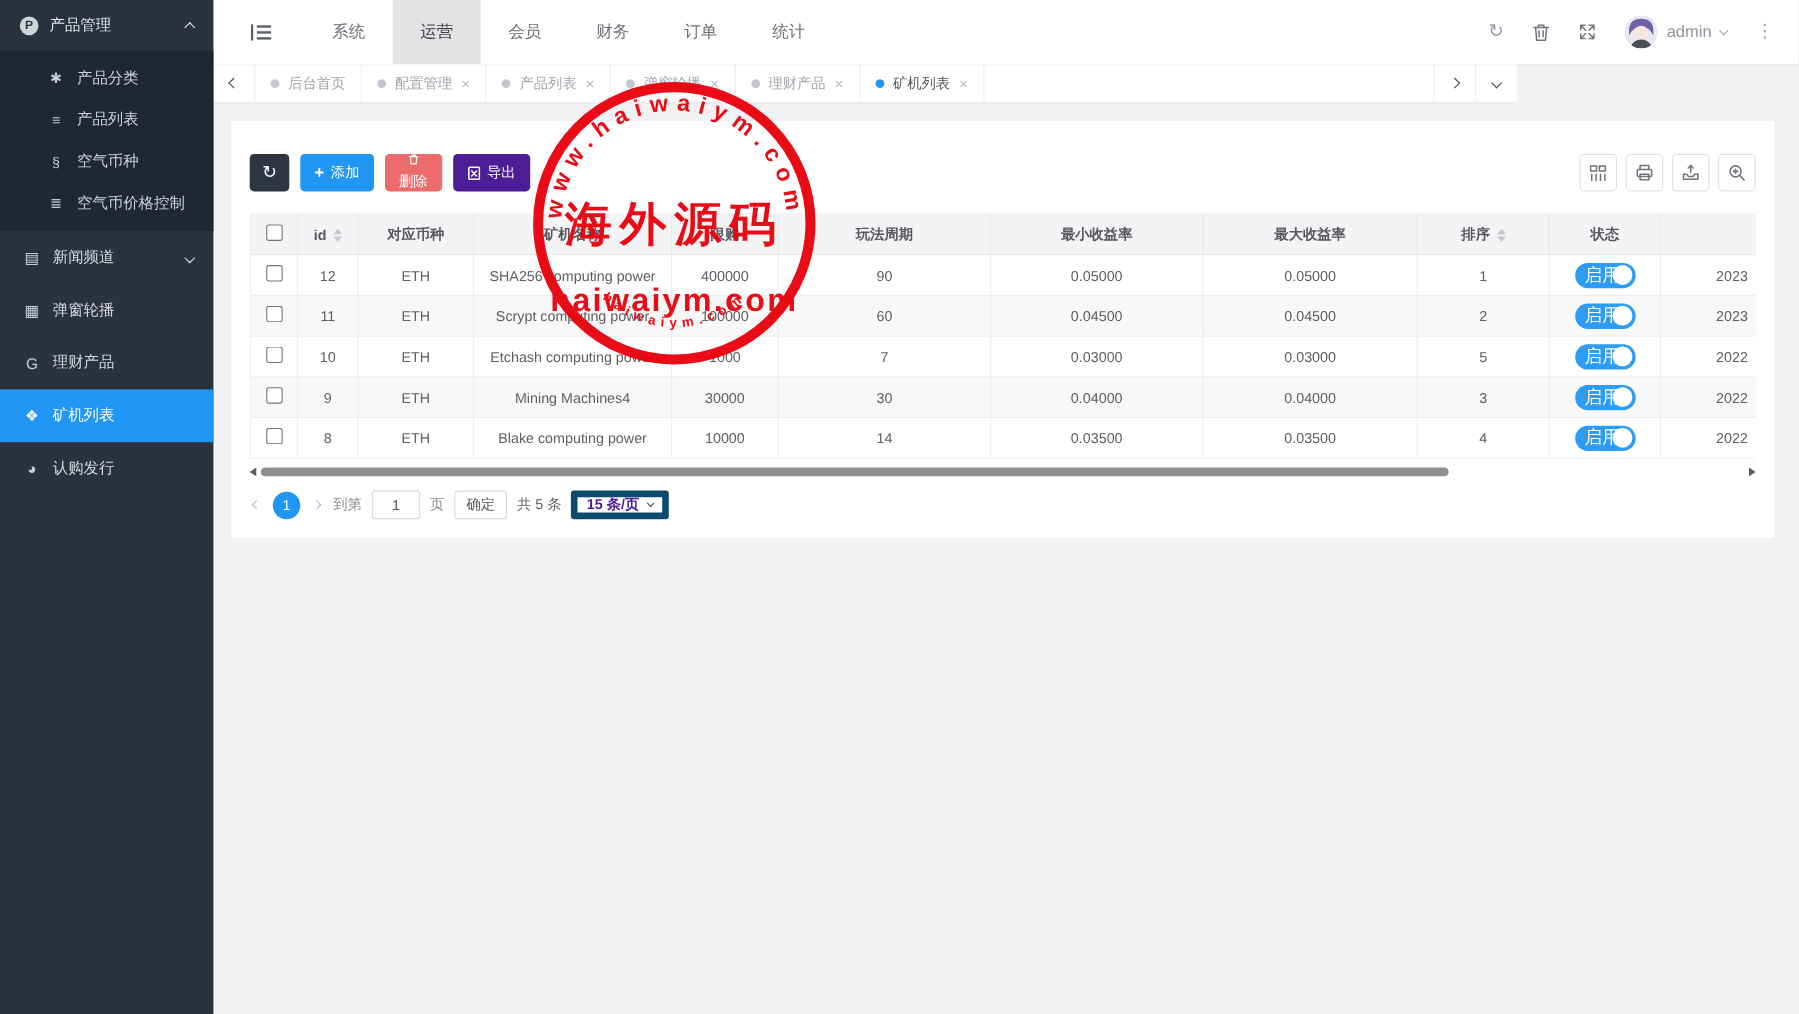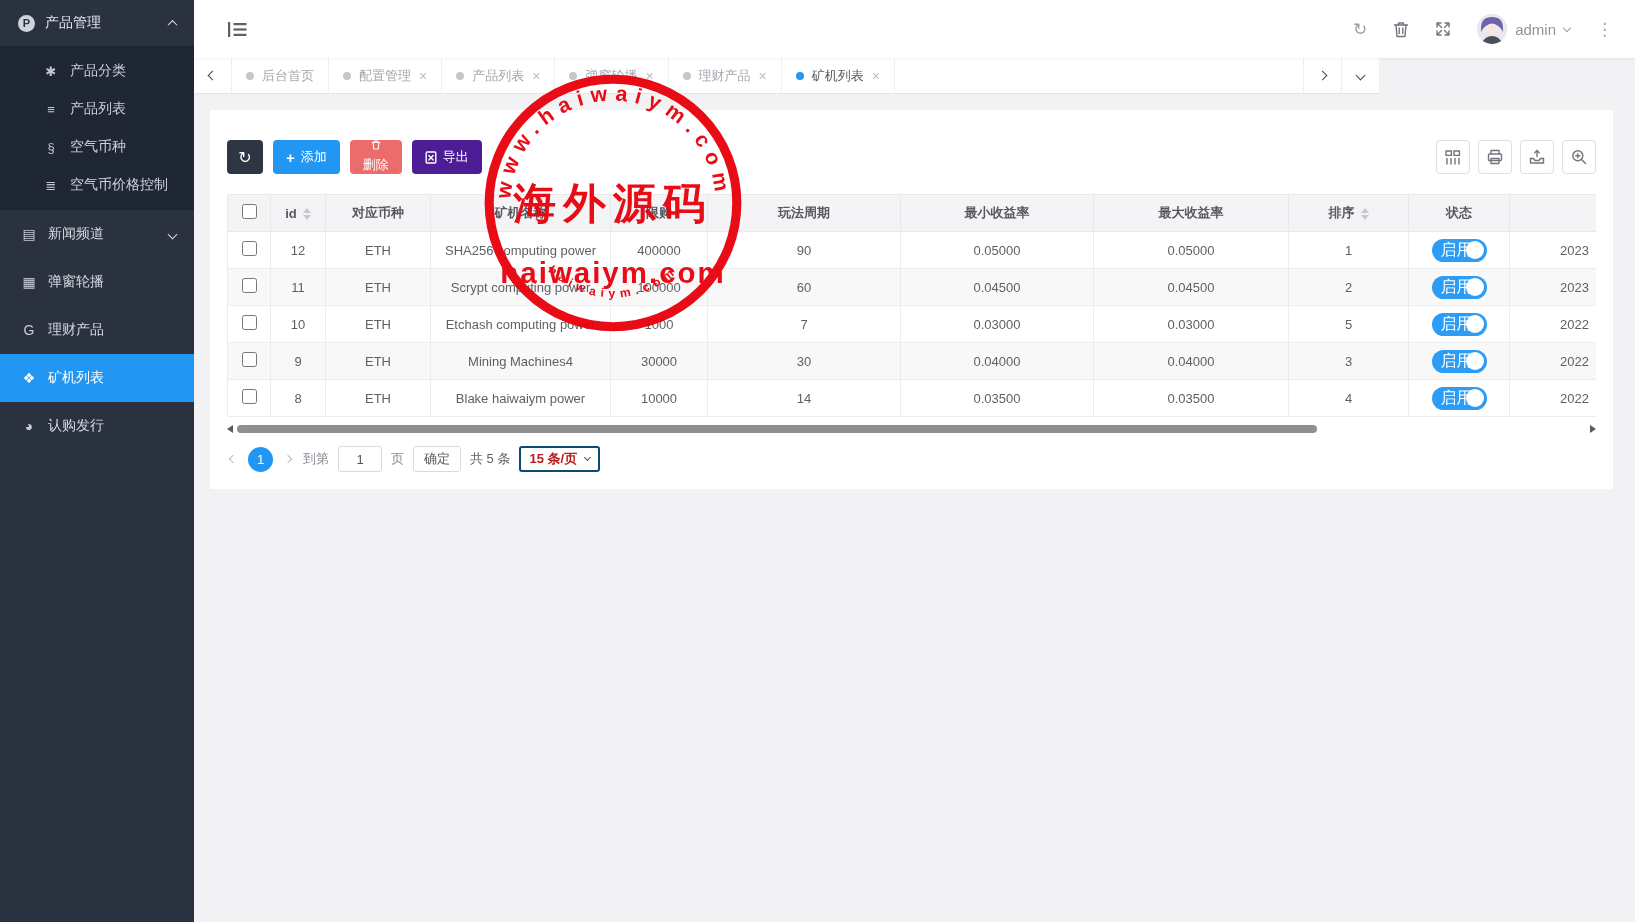--- a/index.html
+++ b/index.html
@@ -77,21 +77,21 @@
   .hs-thumb { position:absolute; left:10px; top:1px; width:1080px; height:8px; background:#8f8f92; border-radius:4px; cursor:pointer; }
   .hs-ar { position:absolute; top:1px; width:0; height:0; border-top:4px solid transparent; border-bottom:4px solid transparent; cursor:pointer; }
   .hs-ar.l { left:0; border-right:6px solid #5a5a5e; }
   .hs-ar.r { right:0; border-left:6px solid #5a5a5e; }
 
   .pager { display:flex; align-items:center; margin:12px 17px 0 17px; gap:9px; font-size:13px; color:#606266; }
   .pg-chev { color:#b9bdc3; display:flex; align-items:center; padding:0 3px; cursor:pointer; }
   .pg-cur { width:25px; height:25px; border-radius:50%; background:#2196f3; color:#fff; display:flex; align-items:center; justify-content:center; font-size:13px; cursor:pointer; }
   .pg-input { width:44px; height:26px; border:1px solid #d8dbe0; border-radius:3px; text-align:center; font-size:13px; color:#555; font-family:inherit; }
   .pg-btn { height:26px; border:1px solid #d8dbe0; background:#fff; border-radius:3px; padding:0 10px; font-size:13px; color:#55585e; cursor:pointer; font-family:inherit; }
-  .pg-select { height:26px; border:2px solid #0c4a6e; border-radius:3px; display:inline-flex; align-items:center; gap:8px; padding:0 8px; cursor:pointer; color:#b91c1c; font-weight:bold; font-size:13px; }
+  .pg-select { height:26px; border:6px solid #0c4a6e; border-radius:3px; display:inline-flex; align-items:center; gap:8px; padding:0 8px; cursor:pointer; color:#4c1d95; font-weight:bold; font-size:13px; }
   .pg-select .chv { width:5px; height:5px; color:#555; margin-top:-3px; }
 
   
   .stamp { position:absolute; left:476px; top:66px; width:274px; height:274px; z-index:60; pointer-events:none; opacity:.95; }
 
   svg .st { stroke:#71757d; stroke-width:1.4; fill:none; stroke-linecap:round; stroke-linejoin:round; }
   svg .stw { stroke:#fff; stroke-width:1.4; fill:none; stroke-linecap:round; stroke-linejoin:round; }
 </style>
 </head>
 <body>
@@ -147,20 +147,28 @@
 
 <header class="tophd">
   <span class="hamb">
     <svg width="19" height="15" viewBox="0 0 19 15">
       <rect x="0" y="0" width="2.2" height="15" fill="#5b6068"></rect>
       <rect x="5.5" y="1" width="13" height="2.2" fill="#5b6068"></rect>
       <rect x="5.5" y="6.4" width="13" height="2.2" fill="#5b6068"></rect>
       <rect x="5.5" y="11.8" width="13" height="2.2" fill="#5b6068"></rect>
     </svg>
   </span>
+  <nav class="nav">
+    <div class="nav-item">系统</div>
+    <div class="nav-item active">运营</div>
+    <div class="nav-item">会员</div>
+    <div class="nav-item">财务</div>
+    <div class="nav-item">订单</div>
+    <div class="nav-item">统计</div>
+  </nav>
   <div class="hd-right">
     <span class="hd-ic">↻</span>
     <span class="hd-ic">
       <svg width="16" height="17" viewBox="0 0 16 17">
           <g class="st">
         <path d="M1.5 4h13"></path>
             <path d="M5.5 4V2h5v2"></path>
         <path d="M3 4l1 11.5h8L13 4"></path>
             <path d="M6.2 7v5.5M9.8 7v5.5"></path>
       </g>
@@ -397,21 +405,21 @@
           <td>3</td>
           <td><span class="toggle">
                 <span>启用</span>
               </span></td>
           <td>2022</td>
         </tr>
         <tr>
           <td><input type="checkbox" style=""></td>
           <td>8</td>
           <td>ETH</td>
-          <td>Blake haiwaiym power</td>
+          <td>Blake computing power</td>
           <td>10000</td>
           <td>14</td>
           <td>0.03500</td>
           <td>0.03500</td>
           <td>4</td>
           <td><span class="toggle">
                 <span>启用</span>
               </span></td>
           <td>2022</td>
         </tr>

